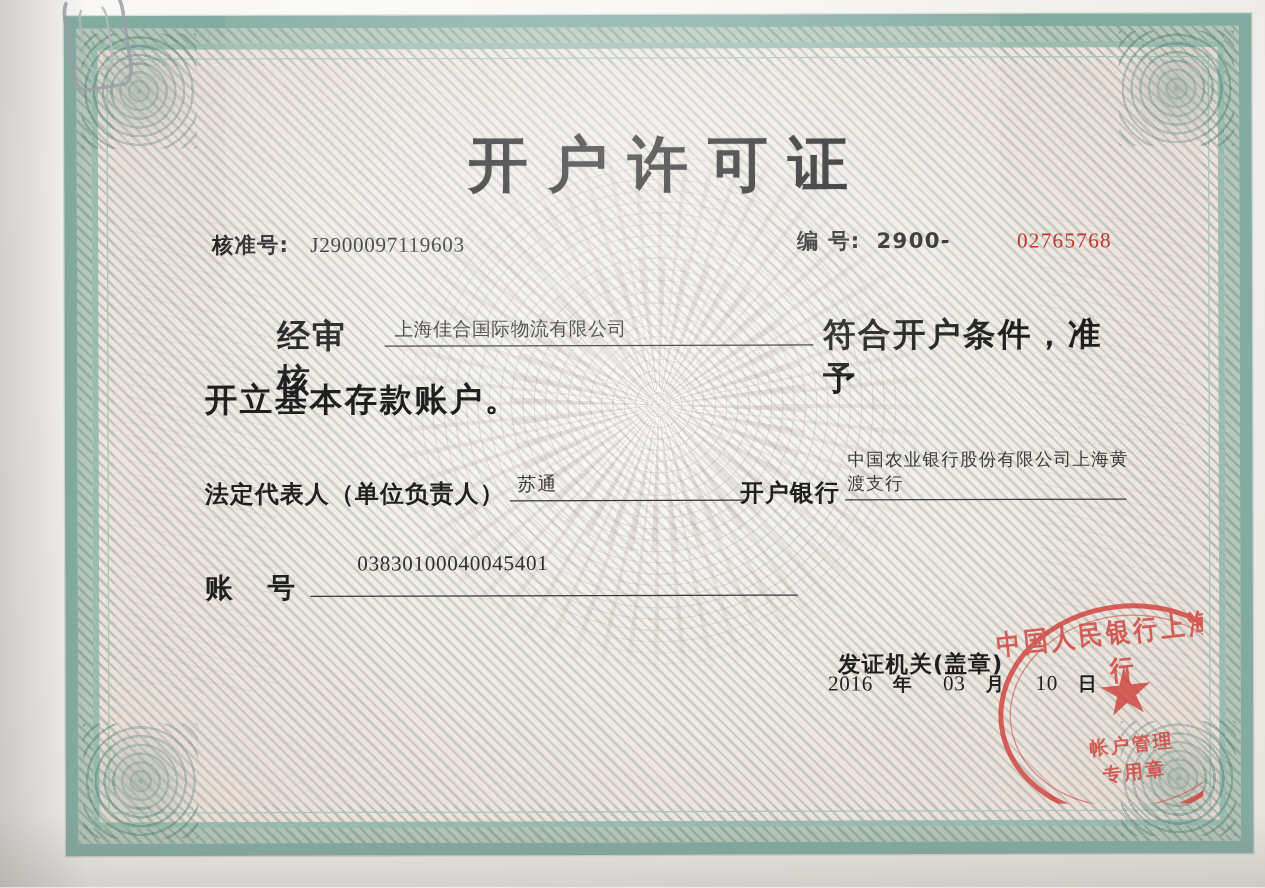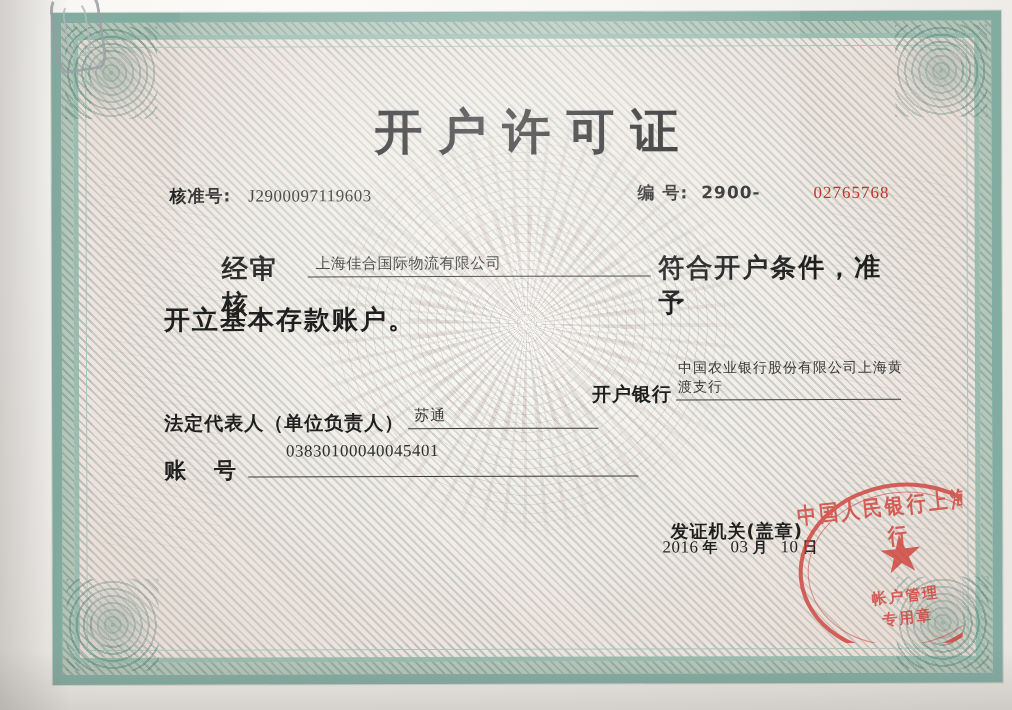--- a/index.html
+++ b/index.html
@@ -264,21 +264,20 @@
     display: flex;
     align-items: baseline;
   }
   .row-legal .blank {
     position: relative;
     display: inline-block;
     width: 190px;
     margin-left: 4px;
     border-bottom: 1.5px solid #3a3a3a;
     height: 24px;
-    margin-top: 28px;
   }
   .row-legal .blank .filled {
     position: absolute;
     left: 6px;
     bottom: 3px;
     font-family: "Liberation Sans", sans-serif;
     font-size: 15px;
     font-weight: 400;
     color: #3a3a3a;
     white-space: nowrap;
@@ -365,21 +364,21 @@
     position: absolute;
     left: 570px;
     top: 486px;
     font-family: "DejaVu Sans", sans-serif;
     font-size: 17px;
     font-weight: 700;
     color: #1f1f1f;
     letter-spacing: 1px;
     display: flex;
     align-items: baseline;
-    gap: 2px;
+    gap: 14px;
   }
   .issue-date .num {
     font-family: "Liberation Serif", serif;
     font-weight: 400;
     font-size: 17px;
     letter-spacing: .5px;
   }
   .issue-date .unit { margin: 0 10px 0 2px; font-size: 15px; }
 
   

